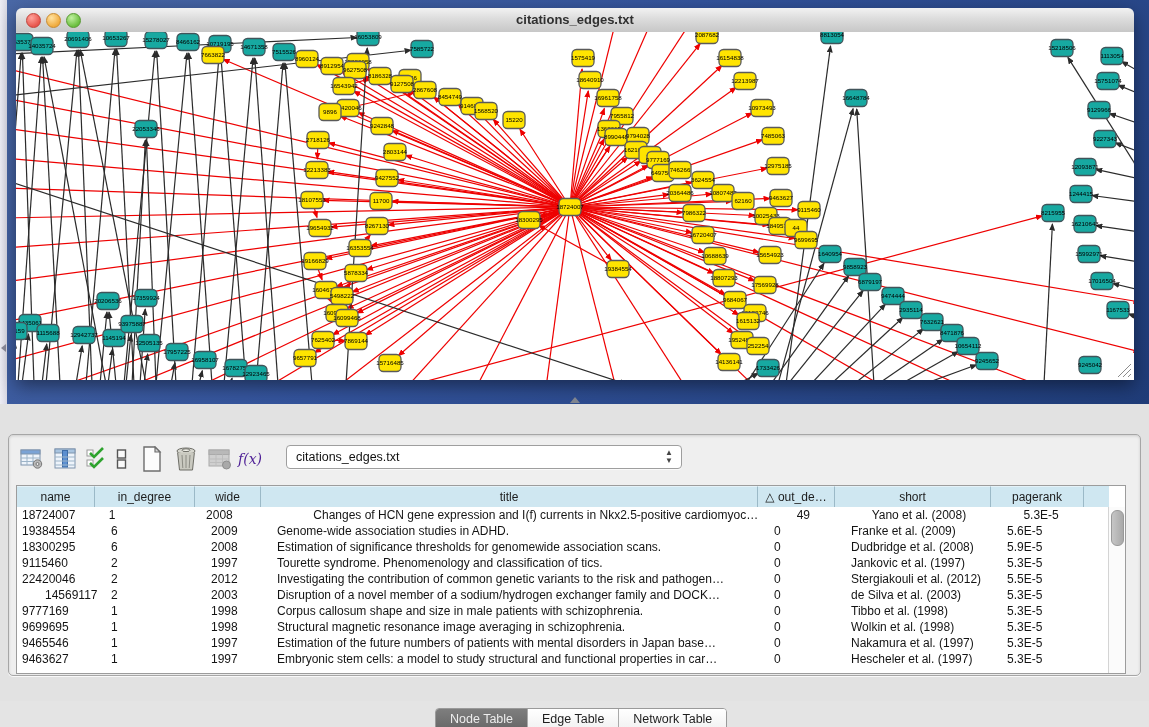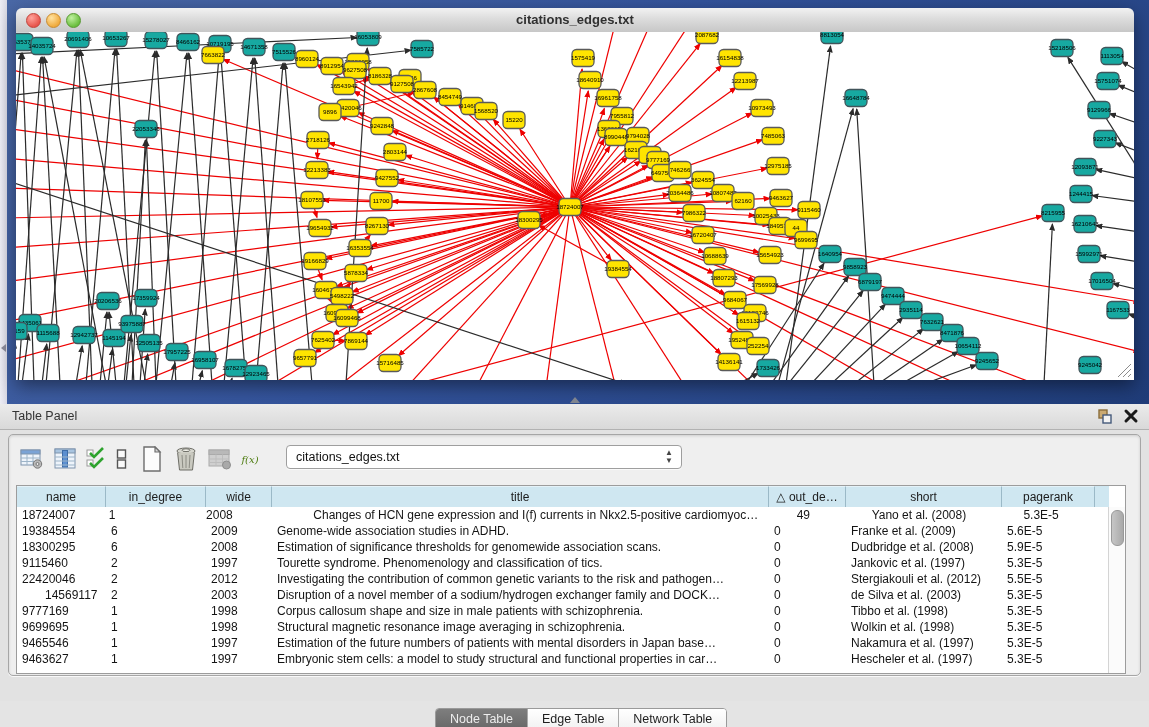--- a/index.html
+++ b/index.html
@@ -38,21 +38,21 @@
       background:linear-gradient(#ebebeb,#d9d9d9);border-bottom:1px solid #b2b2b2;}
   .panel-header .ptitle{position:absolute;left:12px;top:5px;font-size:12.5px;color:#333;}
   .float-btn{position:absolute;right:36px;top:4px;width:17px;height:17px;cursor:default;}
   .close-btn{position:absolute;right:10px;top:4px;width:16px;height:16px;}
   .panel-body{position:absolute;left:8px;top:30px;width:1131px;height:240px;
       background:#efefef;border:1px solid #a6a6a6;border-radius:5px;
       box-shadow:inset 0 1px 3px rgba(0,0,0,.14),0 1px 0 rgba(255,255,255,.8);}
   .toolbar{position:absolute;left:8px;top:8px;height:32px;display:flex;align-items:center;}
   .tbtn{width:30px;height:28px;display:flex;align-items:center;justify-content:center;margin-right:4px;}
   .tbtn.narrow{width:22px;}
-  .fx-label{font-family:"DejaVu Serif",serif;font-style:italic;font-size:10px;color:#4d7c0f;}
+  .fx-label{font-family:"DejaVu Serif",serif;font-style:italic;font-size:14px;color:#4c1d95;}
   .combo{position:absolute;left:277px;top:10px;width:394px;height:22px;background:#ffffff;
       border:1px solid #9e9e9e;border-radius:4px;box-shadow:0 1px 0 rgba(255,255,255,.7);}
   .combo .cval{position:absolute;left:9px;top:4px;font-size:12.5px;color:#111;}
   .combo .stepper{position:absolute;right:8px;top:3px;font-size:8px;line-height:8px;color:#444;text-align:center;}
 
   .tablewrap{position:absolute;left:7px;top:50px;width:1108px;height:187px;
       background:#ffffff;border:1px solid #9c9c9c;}
   .thead{position:absolute;left:0;top:0;right:16px;height:21px;display:flex;
       background:#cfe7f1;border-bottom:1px solid #86a8b8;}
   .th{box-sizing:border-box;height:21px;line-height:21px;text-align:center;font-size:12px;color:#1c1c1c;
@@ -560,31 +560,20 @@
           <line x1="9" y1="17" x2="17" y2="9" stroke="#8c8c8c" stroke-width="1"></line>
           <line x1="14" y1="17" x2="17" y2="14" stroke="#8c8c8c" stroke-width="1"></line>
         </svg>
       </div>
     </div>
   </div>
 
   <div class="splitter-grip"></div>
 
   <div class="table-panel">
-    <div class="panel-header">
-      <span class="ptitle">Table Panel</span>
-      <svg class="float-btn" viewBox="0 0 17 17">
-        <rect x="3" y="2" width="8" height="8" fill="#cbaa72" stroke="#8a6d3b" stroke-width="1.4"></rect>
-        <rect x="7" y="7" width="8" height="8" fill="#f3f3f3" stroke="#44597a" stroke-width="1.4"></rect>
-      </svg>
-      <svg class="close-btn" viewBox="0 0 16 16">
-        <line x1="3" y1="3" x2="13" y2="13" stroke="#1a1a1a" stroke-width="3" stroke-linecap="round"></line>
-        <line x1="13" y1="3" x2="3" y2="13" stroke="#1a1a1a" stroke-width="3" stroke-linecap="round"></line>
-      </svg>
-    </div>
 
     <div class="panel-body">
       <div class="toolbar">
         <span class="tbtn">
           <svg width="24" height="22" viewBox="0 0 24 22">
             <rect x="1" y="2" width="19" height="15" fill="#eef4fb" stroke="#7f94ad"></rect>
             <rect x="1" y="2" width="19" height="4" fill="#7aa3d6" stroke="#7f94ad"></rect>
             <line x1="7" y1="6" x2="7" y2="17" stroke="#9db4c8"></line>
               <line x1="13" y1="6" x2="13" y2="17" stroke="#9db4c8"></line>
             <line x1="1" y1="10" x2="20" y2="10" stroke="#9db4c8"></line>
@@ -648,21 +637,21 @@
           <span class="fx-label">f(x)</span>
         </span>
       </div>
       <div class="combo">
         <span class="cval">citations_edges.txt</span>
         <span class="stepper">▲<br>▼</span>
       </div>
 
       <div class="tablewrap">
         <div class="thead" id="thead">
-            <div class="th" style="width: 89px;">name</div>
+            <div class="th" style="width: 78px;">name</div>
             <div class="th" style="width: 100px;">in_degree</div>
             <div class="th" style="width: 66px;">wide</div>
             <div class="th" style="width: 497px;">title</div>
             <div class="th" style="width: 77px;">△ out_de…</div>
             <div class="th" style="width: 156px;">short</div>
             <div class="th" style="width: 93px; text-align: center;">pagerank</div>
           </div>
         <div class="tbody" id="tbody">
             <div class="trow">
               <div class="td" style="width: 89px;">18724007</div>

